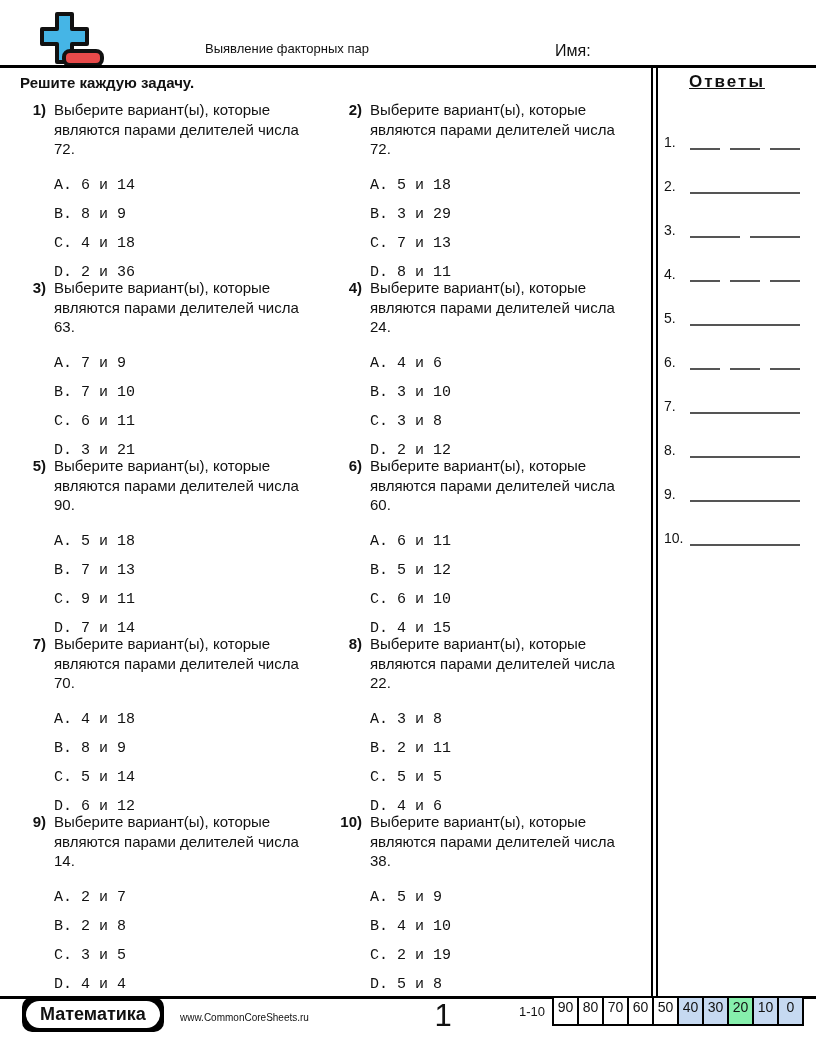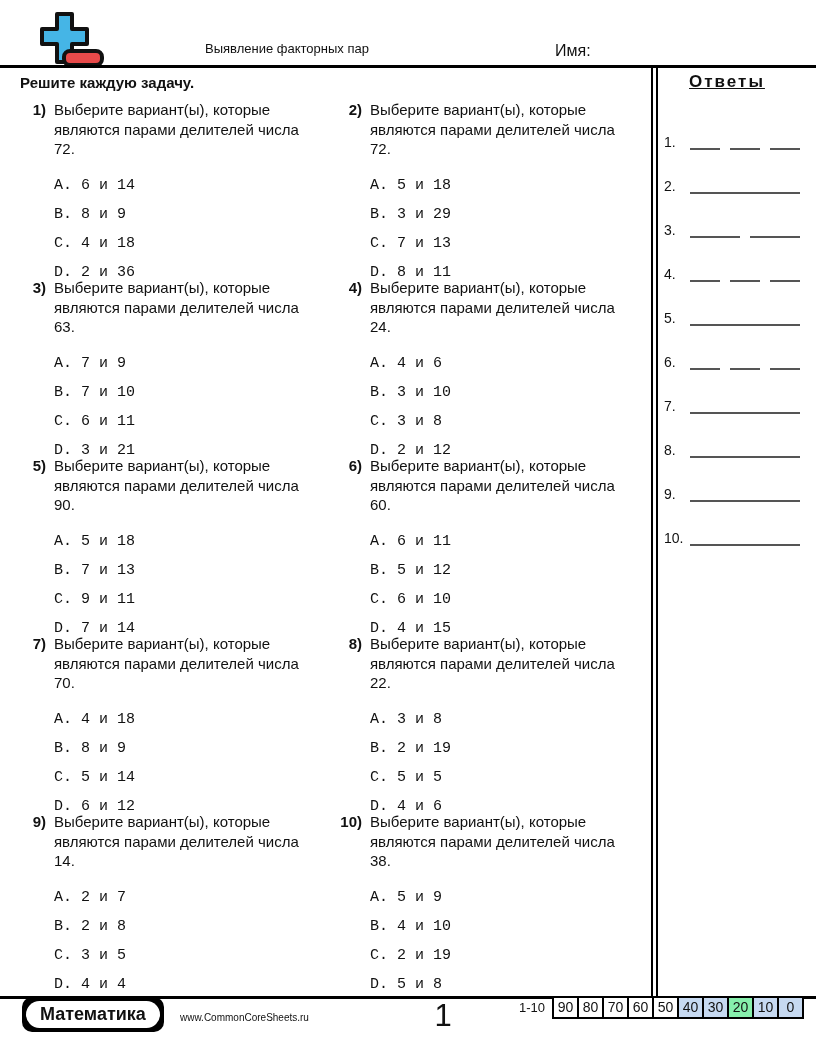--- a/index.html
+++ b/index.html
@@ -56,21 +56,21 @@
   }
   .badge-inner {
     background: #fff; border-radius: 16px; padding: 3px 14px;
     font-size: 18px; font-weight: bold; white-space: nowrap;
   }
   .website { position: absolute; left: 180px; top: 1012px; font-size: 10px; }
   .page-number { position: absolute; left: 403px; top: 998px; width: 80px; text-align: center; font-size: 31px; }
   .scores { position: absolute; right: 12px; top: 996px; display: flex; align-items: center; }
   .score-label { font-size: 13px; margin-right: 7px; }
   .score-cell {
-    width: 27px; height: 23px; border: 2px solid #000; margin-left: -2px;
+    width: 27px; height: 30px; border: 2px solid #000; margin-left: -2px;
     text-align: center; font-size: 14px; line-height: 19px; background: #fff;
   }
   .score-cell:first-of-type { margin-left: 0; }
 </style>
 </head>
 <body>
 
 <div class="page">
 
   <svg class="logo" viewBox="0 0 80 60">
@@ -205,21 +205,21 @@
   <div class="problem">
     <div class="problem-num">8)</div>
     <div class="problem-body">
       <div class="problem-text">
             <div class="ptline">Выберите вариант(ы), которые</div>
             <div class="ptline">являются парами делителей числа</div>
             <div class="ptline">22.</div>
           </div>
       <div class="problem-options">
             <div class="option">A. 3 и 8</div>
-            <div class="option">B. 2 и 19</div>
+            <div class="option">B. 2 и 11</div>
             <div class="option">C. 5 и 5</div>
             <div class="option">D. 4 и 6</div>
           </div>
     </div>
   </div>
 
   <div class="problem">
     <div class="problem-num">9)</div>
     <div class="problem-body">
       <div class="problem-text">

